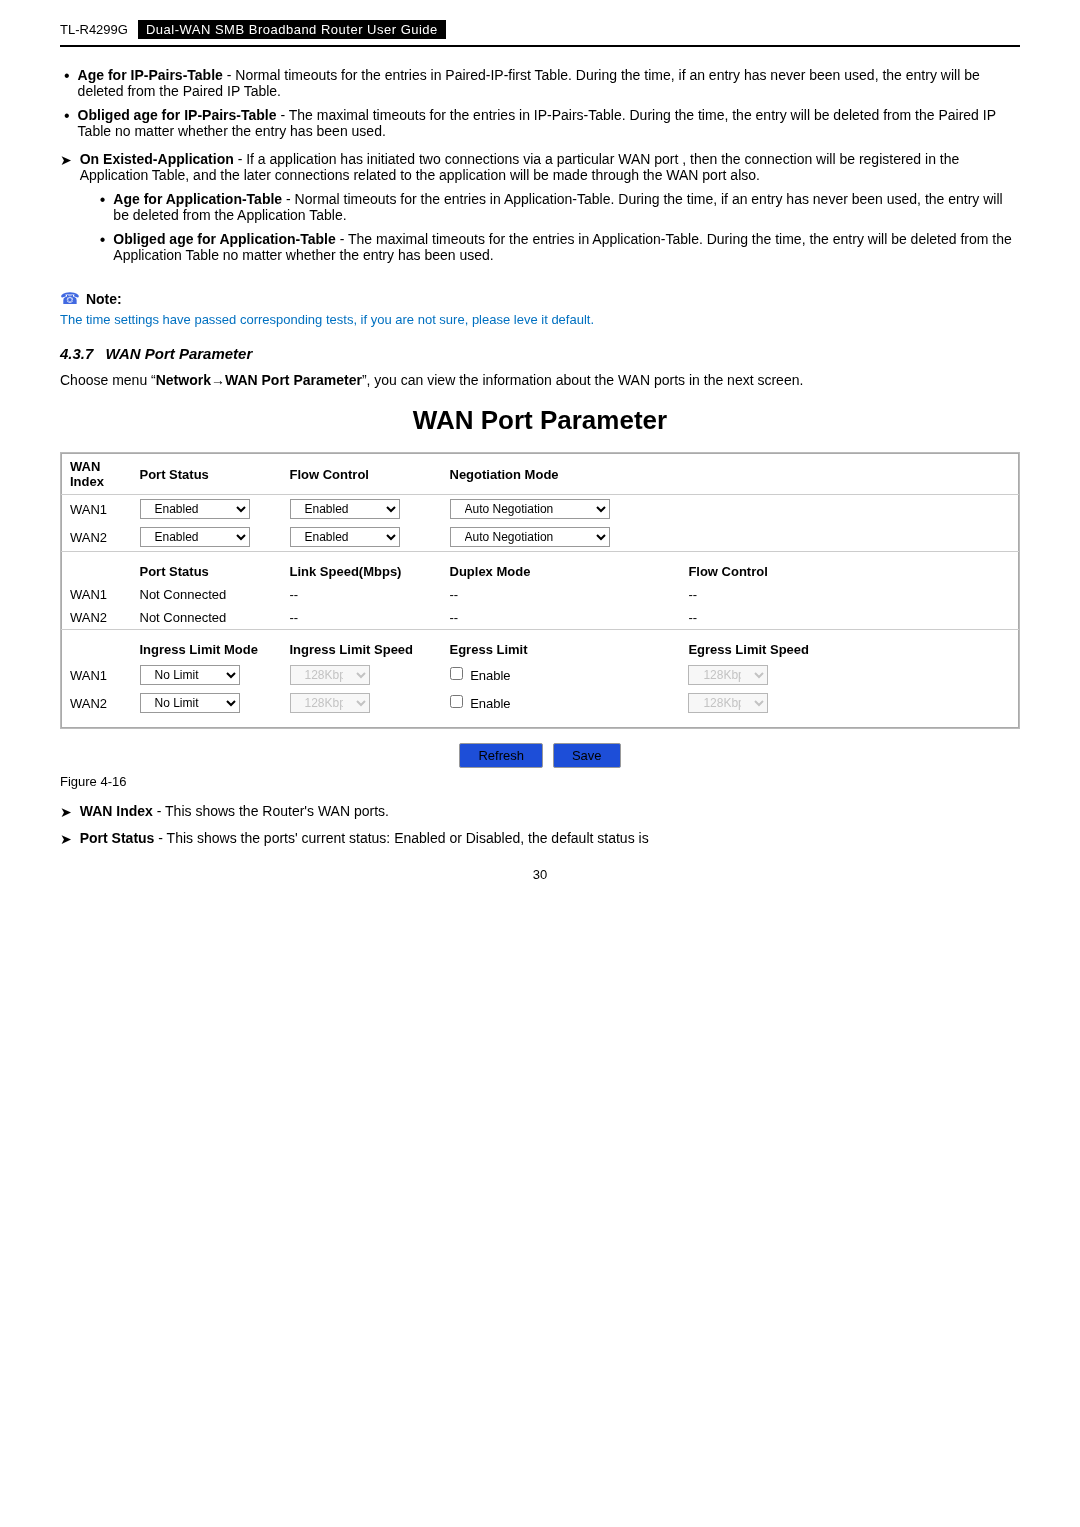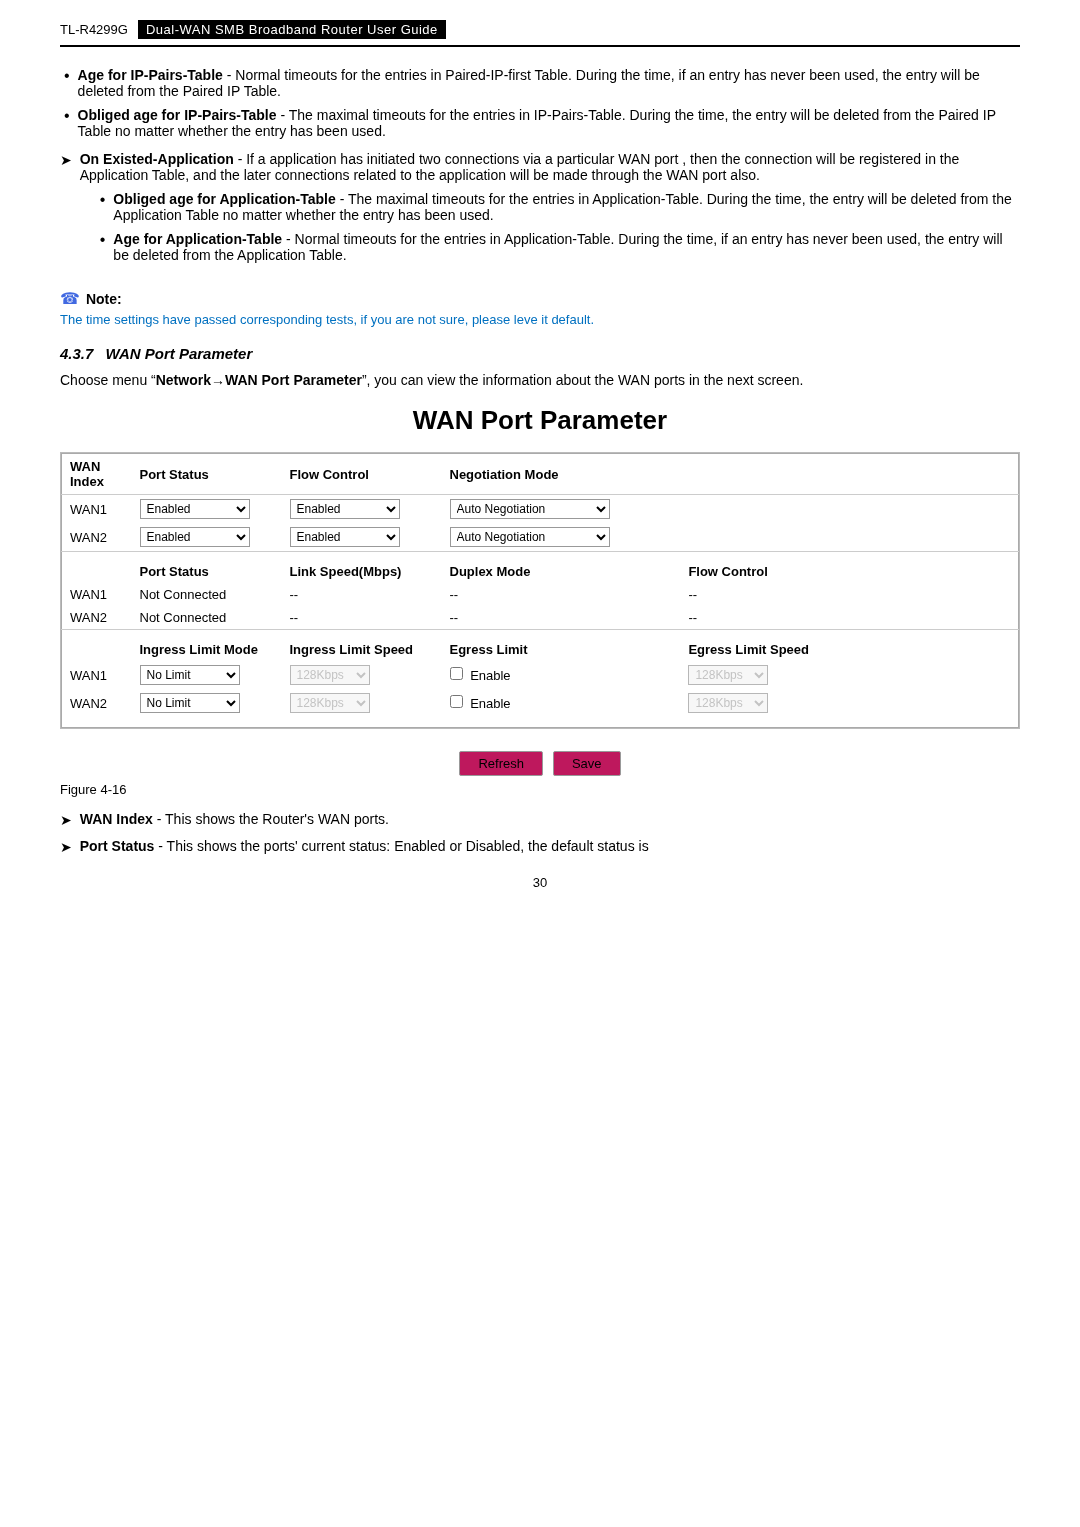--- a/index.html
+++ b/index.html
@@ -109,43 +109,42 @@
     }
     .wan-port-title {
       font-size: 26px;
       font-weight: bold;
       text-align: center;
       margin: 10px 0 16px 0;
       font-family: Arial, sans-serif;
     }
     select {
       font-size: 12px;
-      padding: 1px 2px;
+      padding: 1px 10px;
       border: 1px solid #999;
       background: #fff;
       cursor: pointer;
     }
     input[type="checkbox"] {
       margin-right: 4px;
       cursor: pointer;
     }
     .bottom-buttons {
       display: flex;
       justify-content: center;
       gap: 10px;
       margin: 14px 0 6px 0;
     }
     .btn {
       border: 1px solid #999;
-      background: #be185d;
+      background: #1d4ed8;
       padding: 4px 18px;
       font-size: 13px;
       cursor: pointer;
       border-radius: 2px;
-      margin-top: 8px;
     }
     .figure-caption {
       text-align: left;
       font-size: 13px;
       margin: 6px 0 14px 0;
     }
     .bottom-bullets {
       margin-top: 10px;
     }
     .page-number {
@@ -198,28 +197,28 @@
   <ul class="arrow-list">
     <li>
       <span class="arrow-symbol">➤</span>
       <div class="arrow-content">
         <strong>On Existed-Application</strong>
         <span> - If a application has initiated two connections via a particular WAN port , then the connection will be registered in the Application Table, and the later connections related to the application will be made through the WAN port also.</span>
         
         <ul class="sub-bullet-list">
           <li>
             <span>
-              <strong>Obliged age for Application-Table</strong>
-              <span> - The maximal timeouts for the entries in Application-Table. During the time, the entry will be deleted from the Application Table no matter whether the entry has been used.</span>
+              <strong>Age for Application-Table</strong>
+              <span> - Normal timeouts for the entries in Application-Table. During the time, if an entry has never been used, the entry will be deleted from the Application Table.</span>
             </span>
           </li>
           <li>
             <span>
-              <strong>Age for Application-Table</strong>
-              <span> - Normal timeouts for the entries in Application-Table. During the time, if an entry has never been used, the entry will be deleted from the Application Table.</span>
+              <strong>Obliged age for Application-Table</strong>
+              <span> - The maximal timeouts for the entries in Application-Table. During the time, the entry will be deleted from the Application Table no matter whether the entry has been used.</span>
             </span>
           </li>
         </ul>
       </div>
     </li>
   </ul>
 
   <div class="note-section">
     <div class="note-header">
       <span class="note-icon">☎</span>

